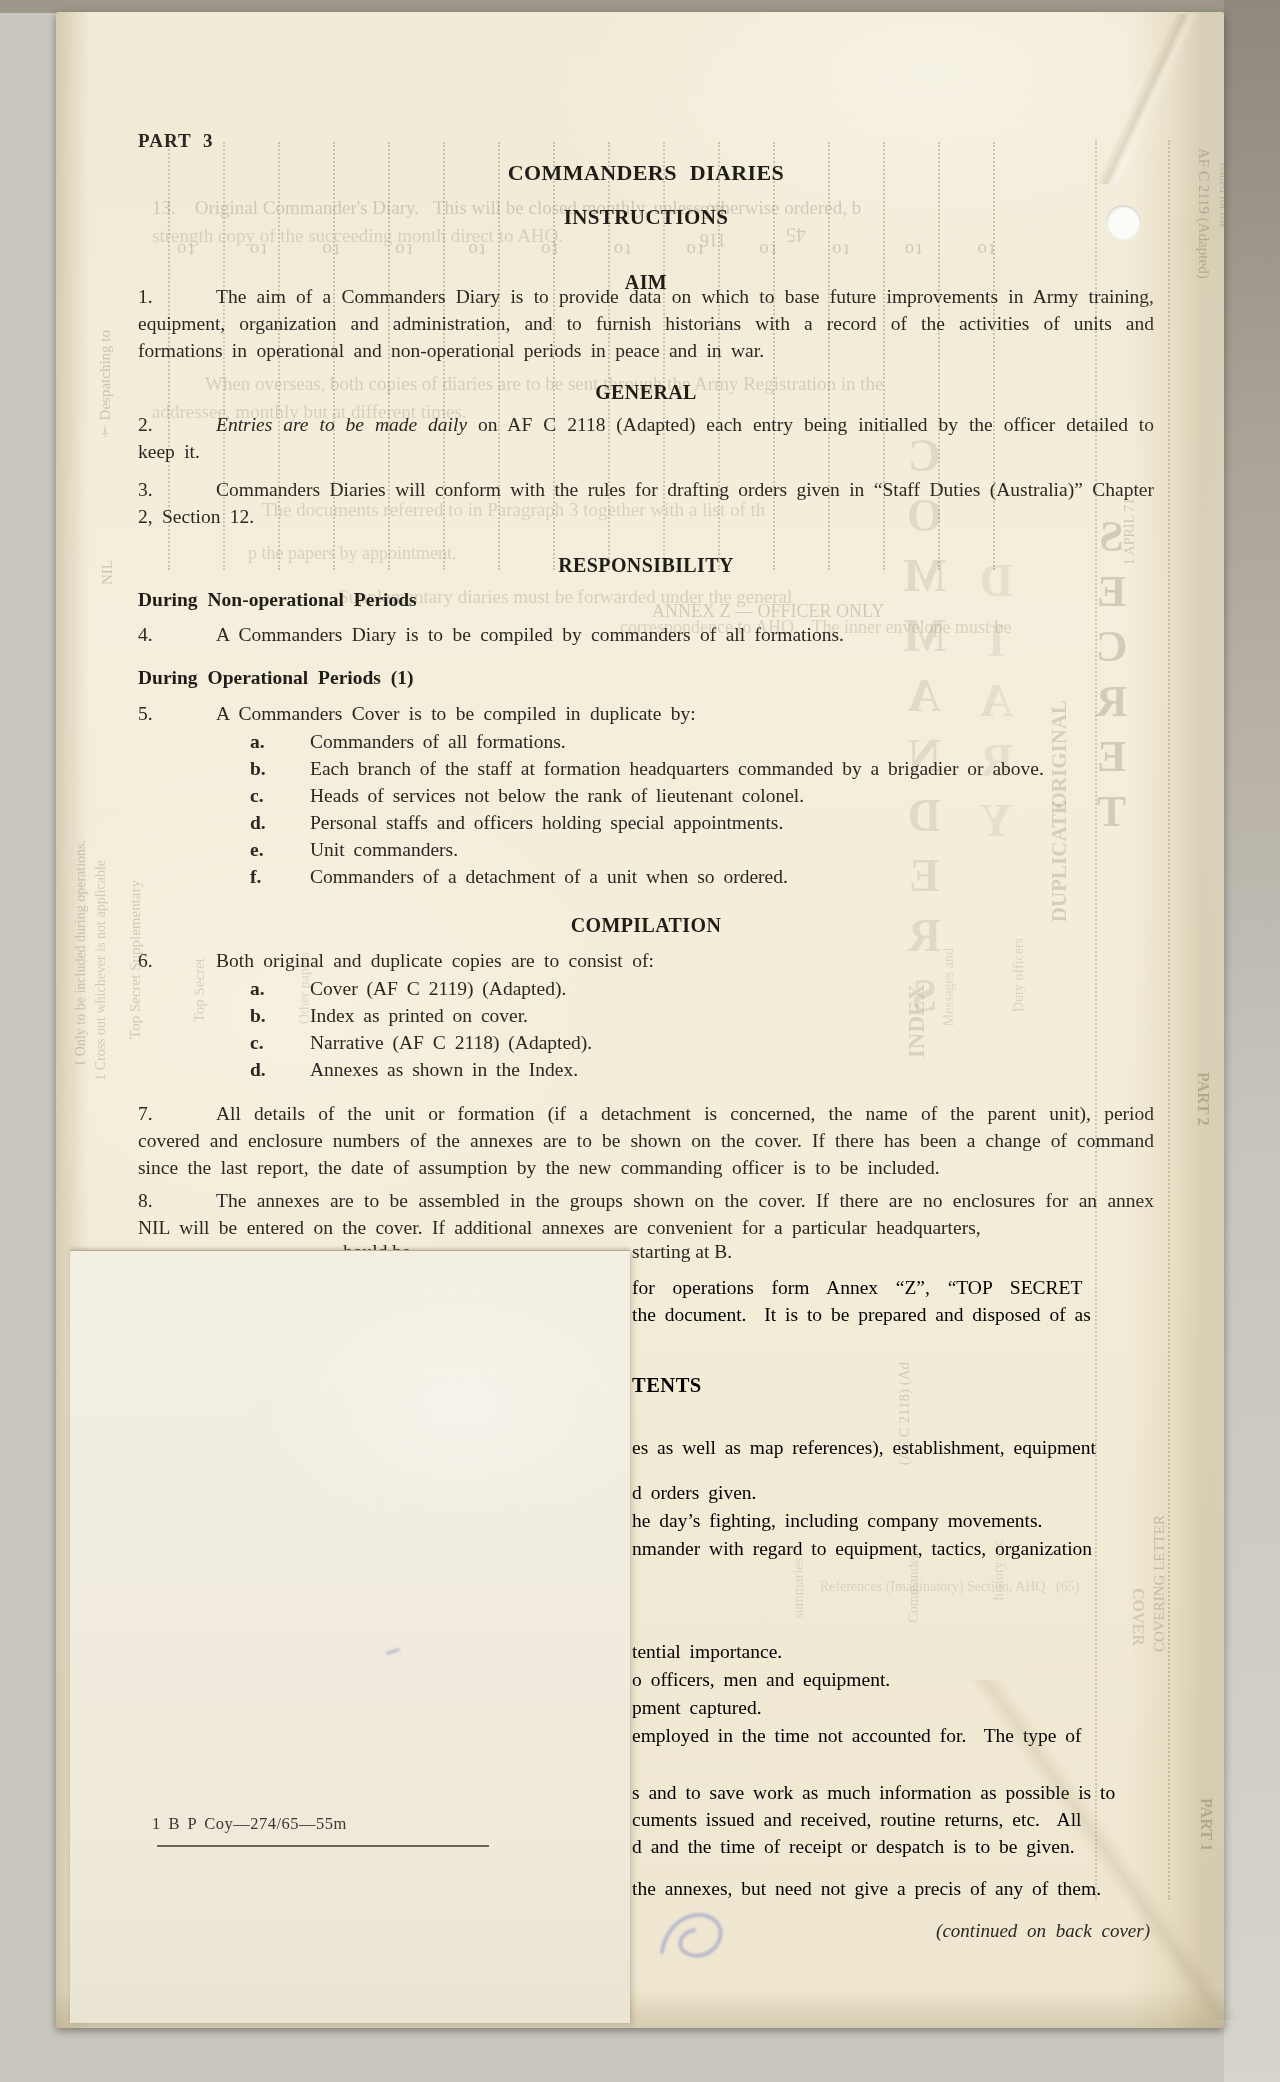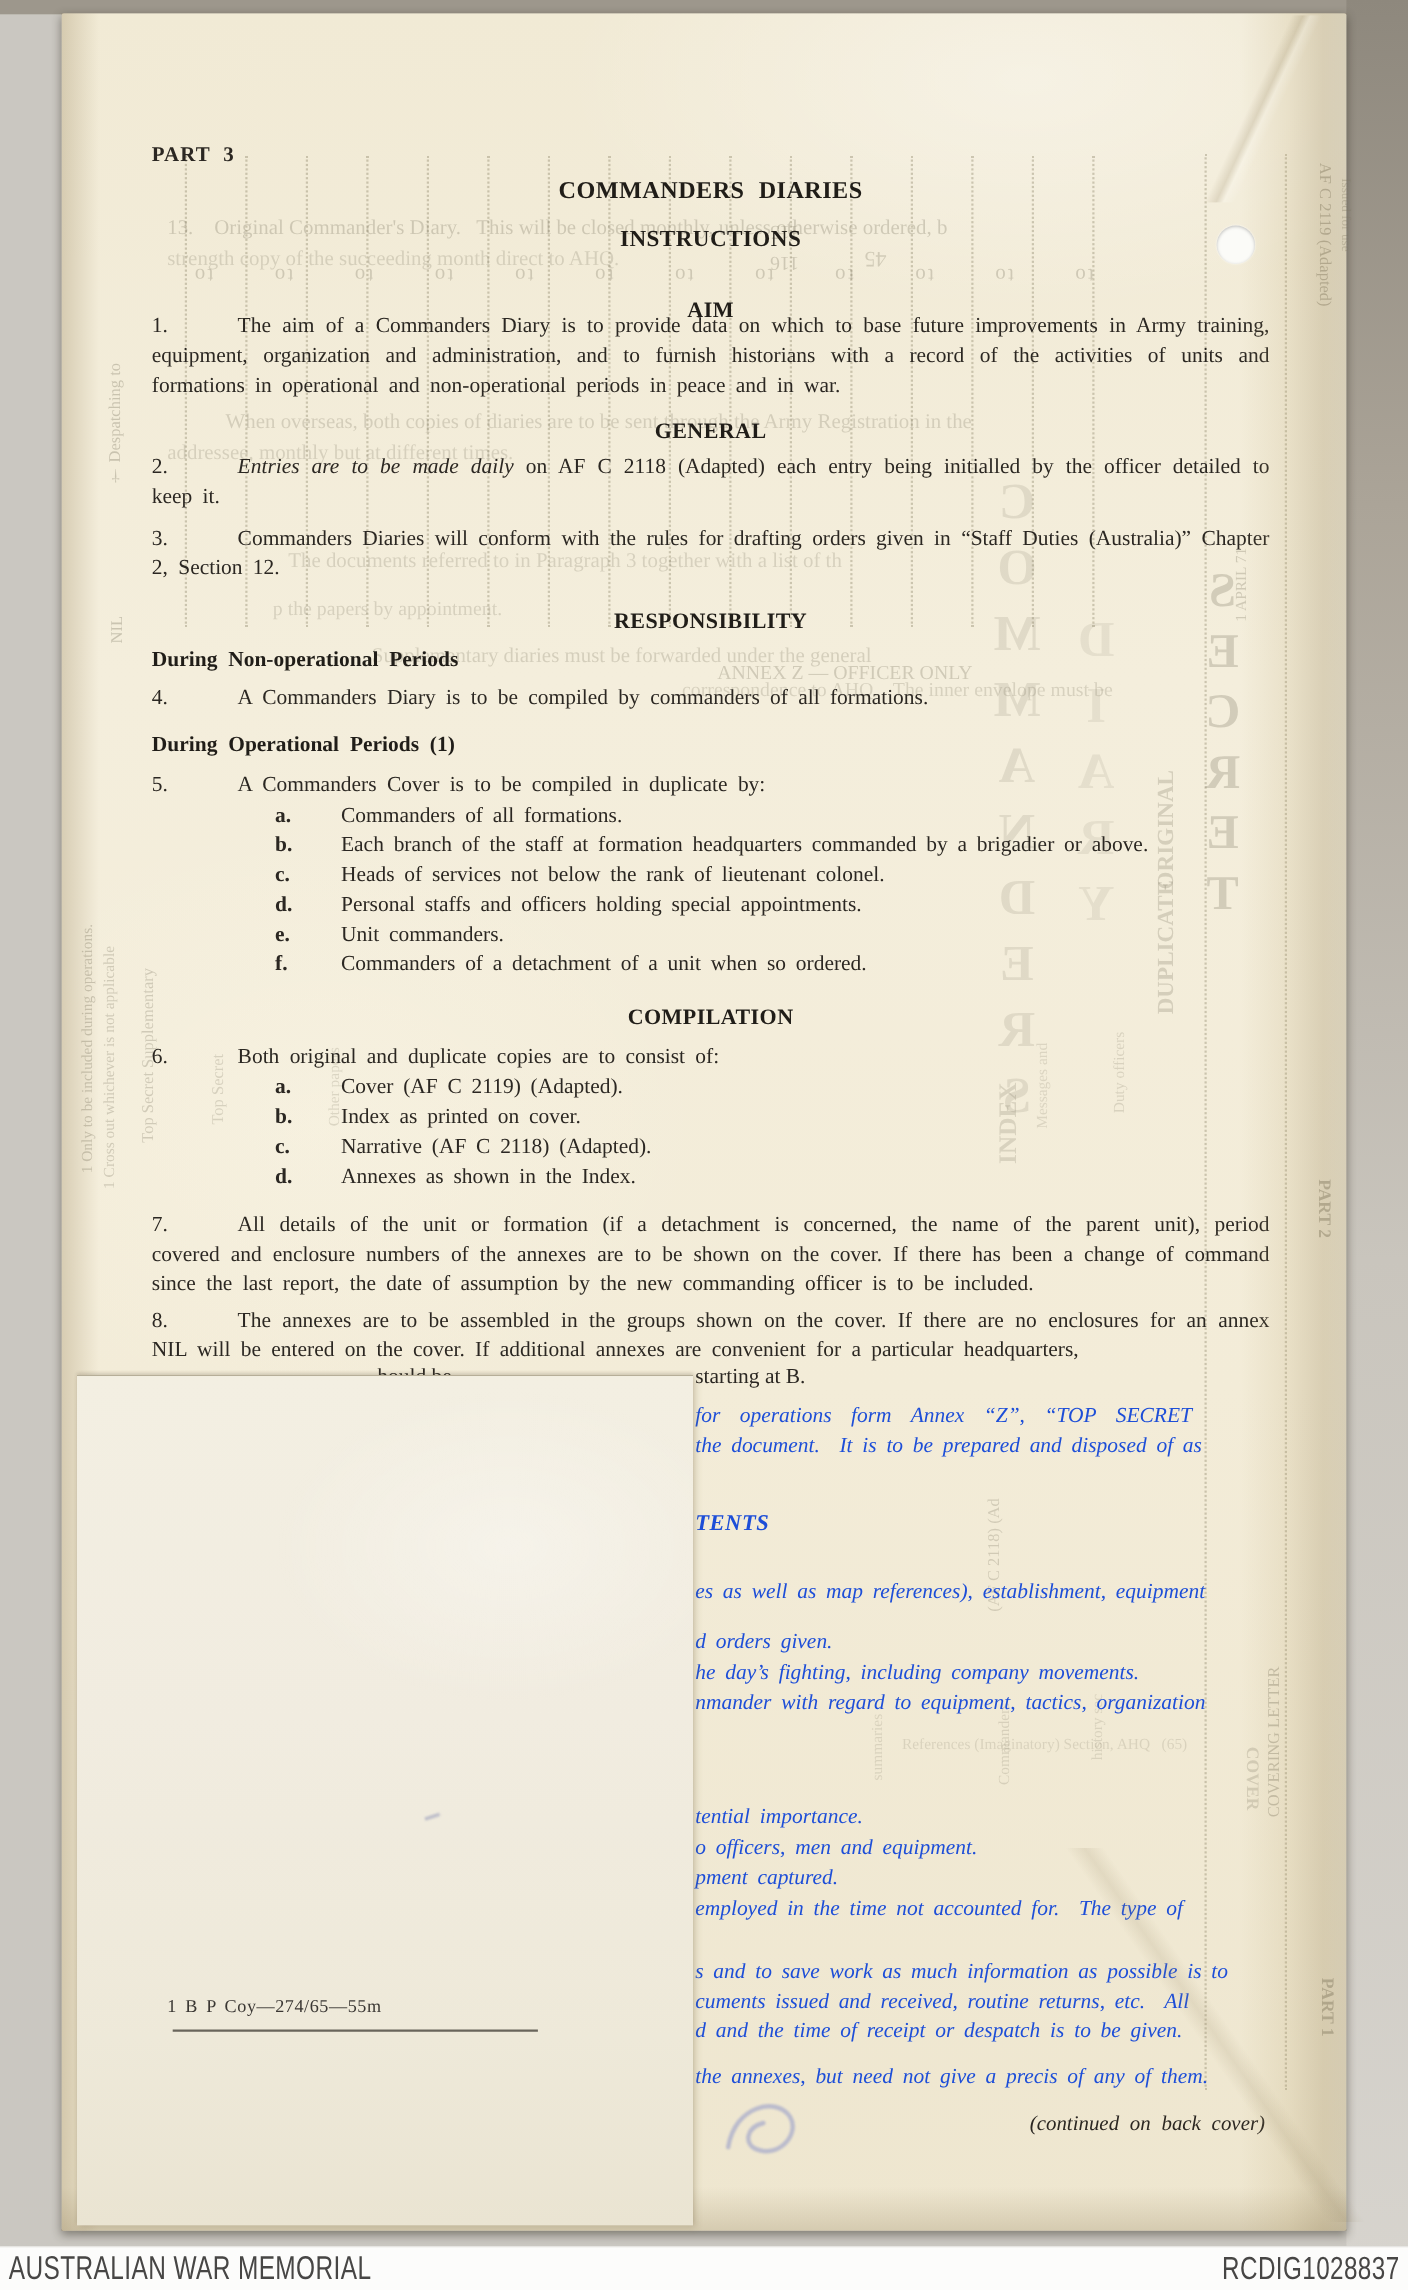--- a/index.html
+++ b/index.html
@@ -50,21 +50,21 @@
   .pnum{position:absolute;left:0;top:0;}
   .ptext{display:block;text-indent:78px;}
   .subhead{position:absolute;font-weight:bold;font-size:19.5px;word-spacing:5px;color:#201d18;}
   .listbox{position:absolute;width:100%;font-size:19.5px;line-height:27px;word-spacing:4px;}
   .litem{position:relative;padding-left:172px;}
   .lmark{position:absolute;left:112px;font-weight:bold;}
   .cutstrip{position:absolute;left:138px;top:1241px;width:490px;height:9px;overflow:hidden;z-index:10;
             font-size:19.5px;line-height:22px;color:#2b2722;}
   .cutstrip span{margin-left:205px;}
   .p8end{position:absolute;left:632px;top:1241px;font-size:19.5px;z-index:10;color:#2b2722;}
-  .frag{position:absolute;left:632px;font-size:19.5px;color:#1d4ed8;word-spacing:4px;white-space:pre;z-index:10;font-style:italic;}
+  .frag{position:absolute;left:632px;font-size:19.5px;color:#000000;word-spacing:4px;white-space:pre;z-index:10;}
   .frag-b{font-weight:bold;font-size:20.5px;letter-spacing:0.5px;}
   .continued{position:absolute;right:130px;top:1920px;font-style:italic;font-size:19px;word-spacing:5px;color:#2b2722;z-index:10;}
   
   .overlay{position:absolute;left:70px;top:1250px;width:560px;height:772px;z-index:20;
         background:
           radial-gradient(ellipse 300px 200px at 70% 20%, rgba(255,255,255,0.30), transparent 70%),
           linear-gradient(180deg,#f3efe2 0%,#f1ece0 40%,#eee9d9 78%,#eae4d2 100%);
         border-top:1px solid rgba(120,108,82,0.45);
         box-shadow:0 -2px 3px rgba(90,80,55,0.18), 3px 2px 6px rgba(110,95,60,0.22);}
   .printcode-rule{position:absolute;left:157px;top:1845px;width:332px;border-top:2px solid rgba(60,56,48,0.75);z-index:21;}
@@ -247,18 +247,14 @@
   <div class="printcode">1 B P  Coy—274/65—55m</div>
   <div class="mark-dash"></div>
 
   <svg class="scribble" width="95" height="80" viewBox="0 0 95 80">
     <path d="M14,56 C20,18 58,10 70,28 C80,44 60,66 40,58 C28,53 30,38 46,34" fill="none" stroke="#7b86c8" stroke-width="4" stroke-linecap="round"></path>
   </svg>
 
   <div class="crease crease1"></div>
   <div class="crease crease2"></div>
 
-  <div class="footerbar">
-    <div class="fleft">AUSTRALIAN WAR MEMORIAL</div>
-    <div class="fright">RCDIG1028837</div>
-  </div>
 
 </div>
 
 </body></html>

